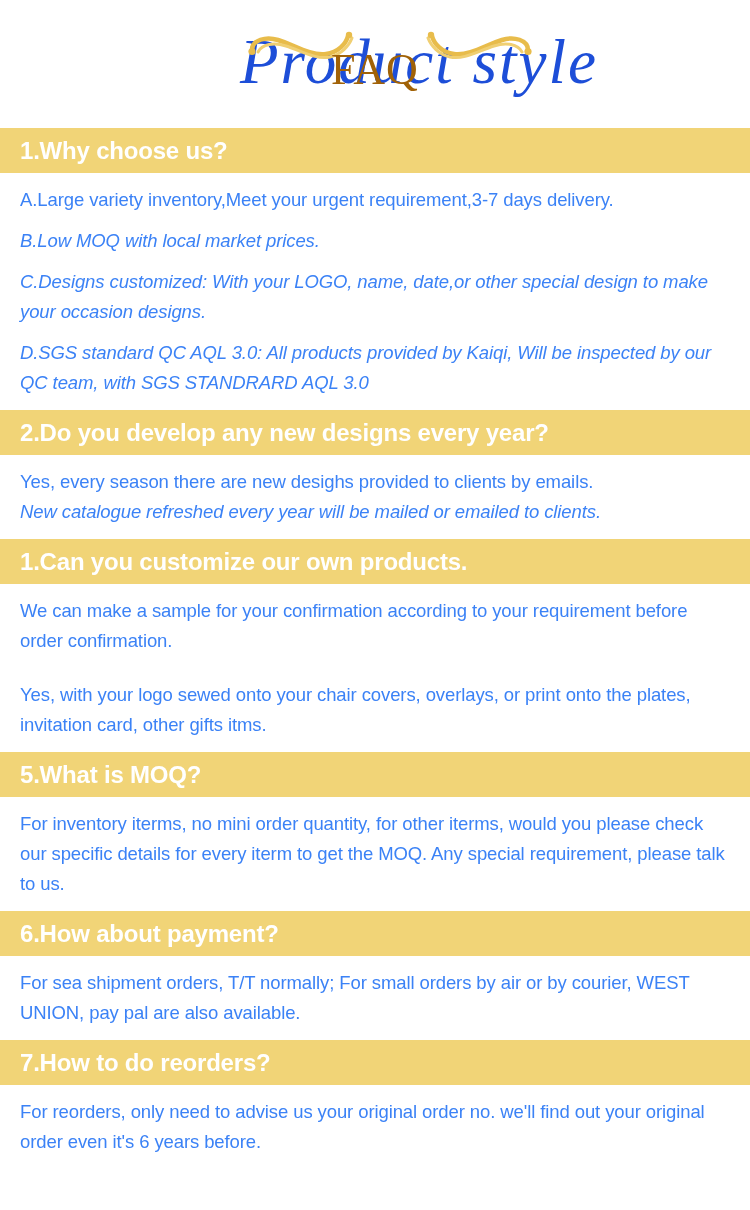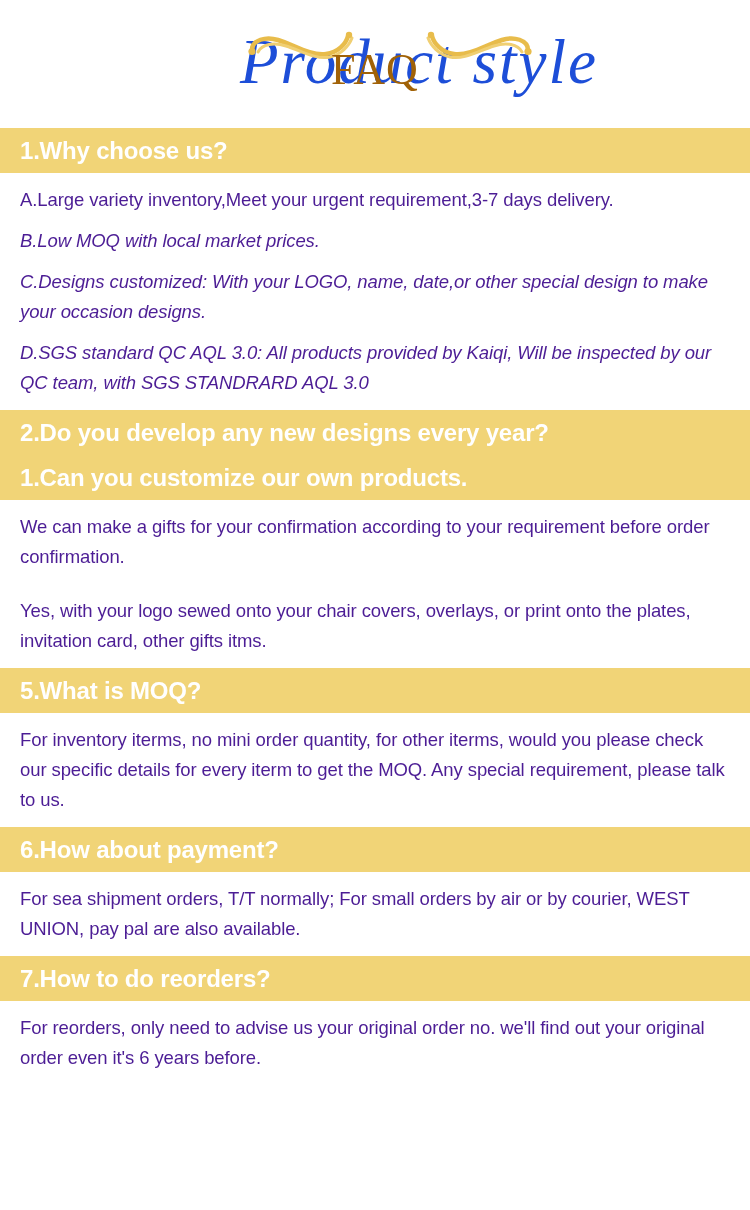--- a/index.html
+++ b/index.html
@@ -74,21 +74,21 @@
     letter-spacing: -0.2px;
     line-height: 27px;
     font-stretch: condensed;
     white-space: nowrap;
   }
 
   .faq-body {
     box-sizing: border-box;
     background: #ffffff;
     padding: 12px 22px 12px 20px;
-    color: #4c1d95;
+    color: #3b82f6;
     font-size: 18.5px;
     line-height: 30px;
     letter-spacing: -0.1px;
   }
   .faq-body p {
     margin: 0;
   }
   .faq-body p + p { margin-top: 11px; font-style: italic; }
   .faq-body.tight p + p { margin-top: 0; }
 </style>
@@ -120,25 +120,29 @@
       <div class="faq-header">1.Why choose us?</div>
       <div class="faq-body">
         <p>A.Large variety inventory,Meet your urgent requirement,3-7 days delivery.</p>
         <p>B.Low MOQ with local market prices.</p>
         <p>C.Designs customized: With your LOGO, name, date,or other special design to make your occasion designs.</p>
         <p>D.SGS standard QC AQL 3.0: All products provided by Kaiqi, Will be inspected by our QC team, with SGS STANDRARD AQL 3.0</p>
       </div>
     </div>
     <div class="faq-item">
       <div class="faq-header">2.Do you develop any new designs every year?</div>
+      <div class="faq-body tight">
+        <p>Yes, every season there are new desighs provided to clients by emails.</p>
+        <p>New catalogue refreshed every year will be mailed or emailed to clients.</p>
+      </div>
     </div>
     <div class="faq-item">
       <div class="faq-header">1.Can you customize our own products.</div>
       <div class="faq-body tight">
-        <p>We can make a gifts for your confirmation according to your requirement before order confirmation.</p>
+        <p>We can make a sample for your confirmation according to your requirement before order confirmation.</p>
       </div>
     </div>
     <div class="faq-item">
       <div class="faq-body tight">
         <p>Yes, with your logo sewed onto your chair covers, overlays, or print onto the plates, invitation card, other gifts itms.</p>
       </div>
     </div>
     <div class="faq-item">
       <div class="faq-header">5.What is MOQ?</div>
       <div class="faq-body tight">

